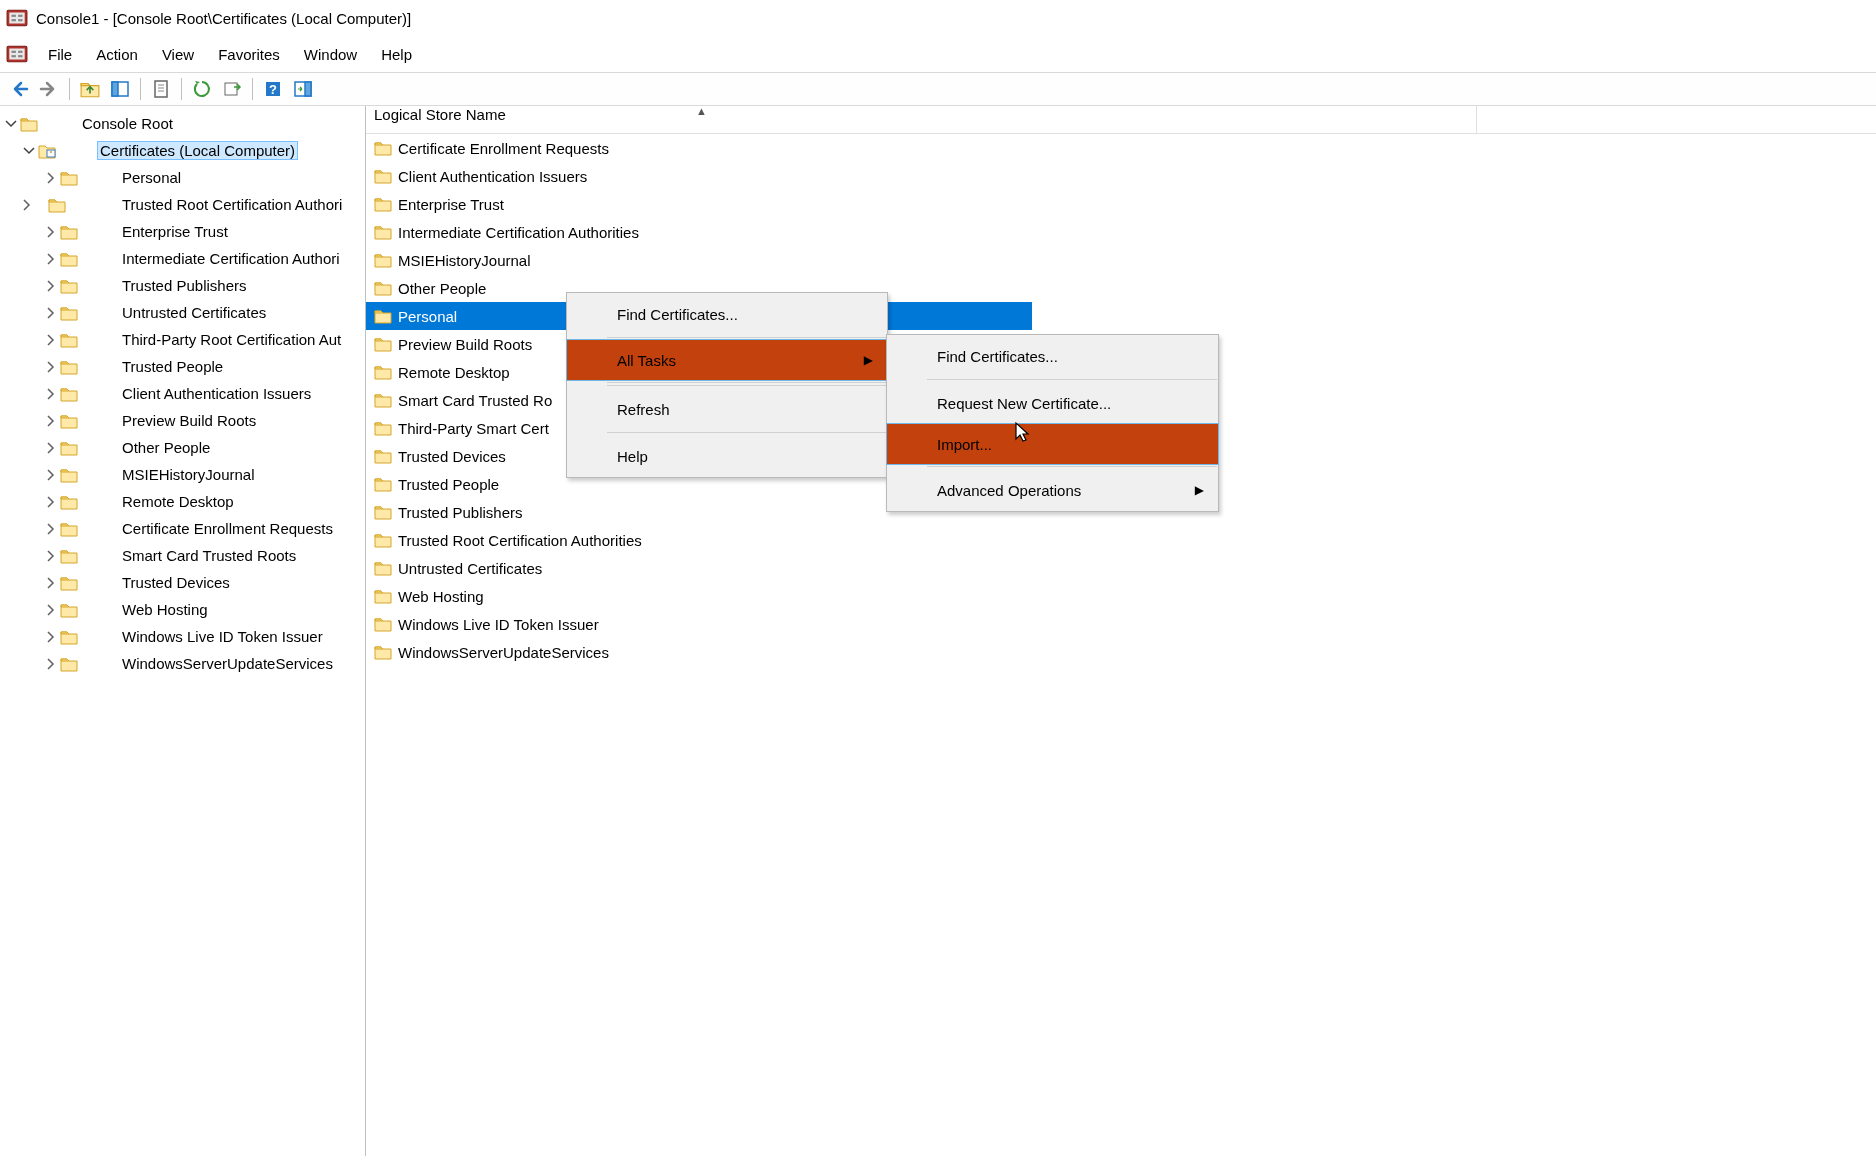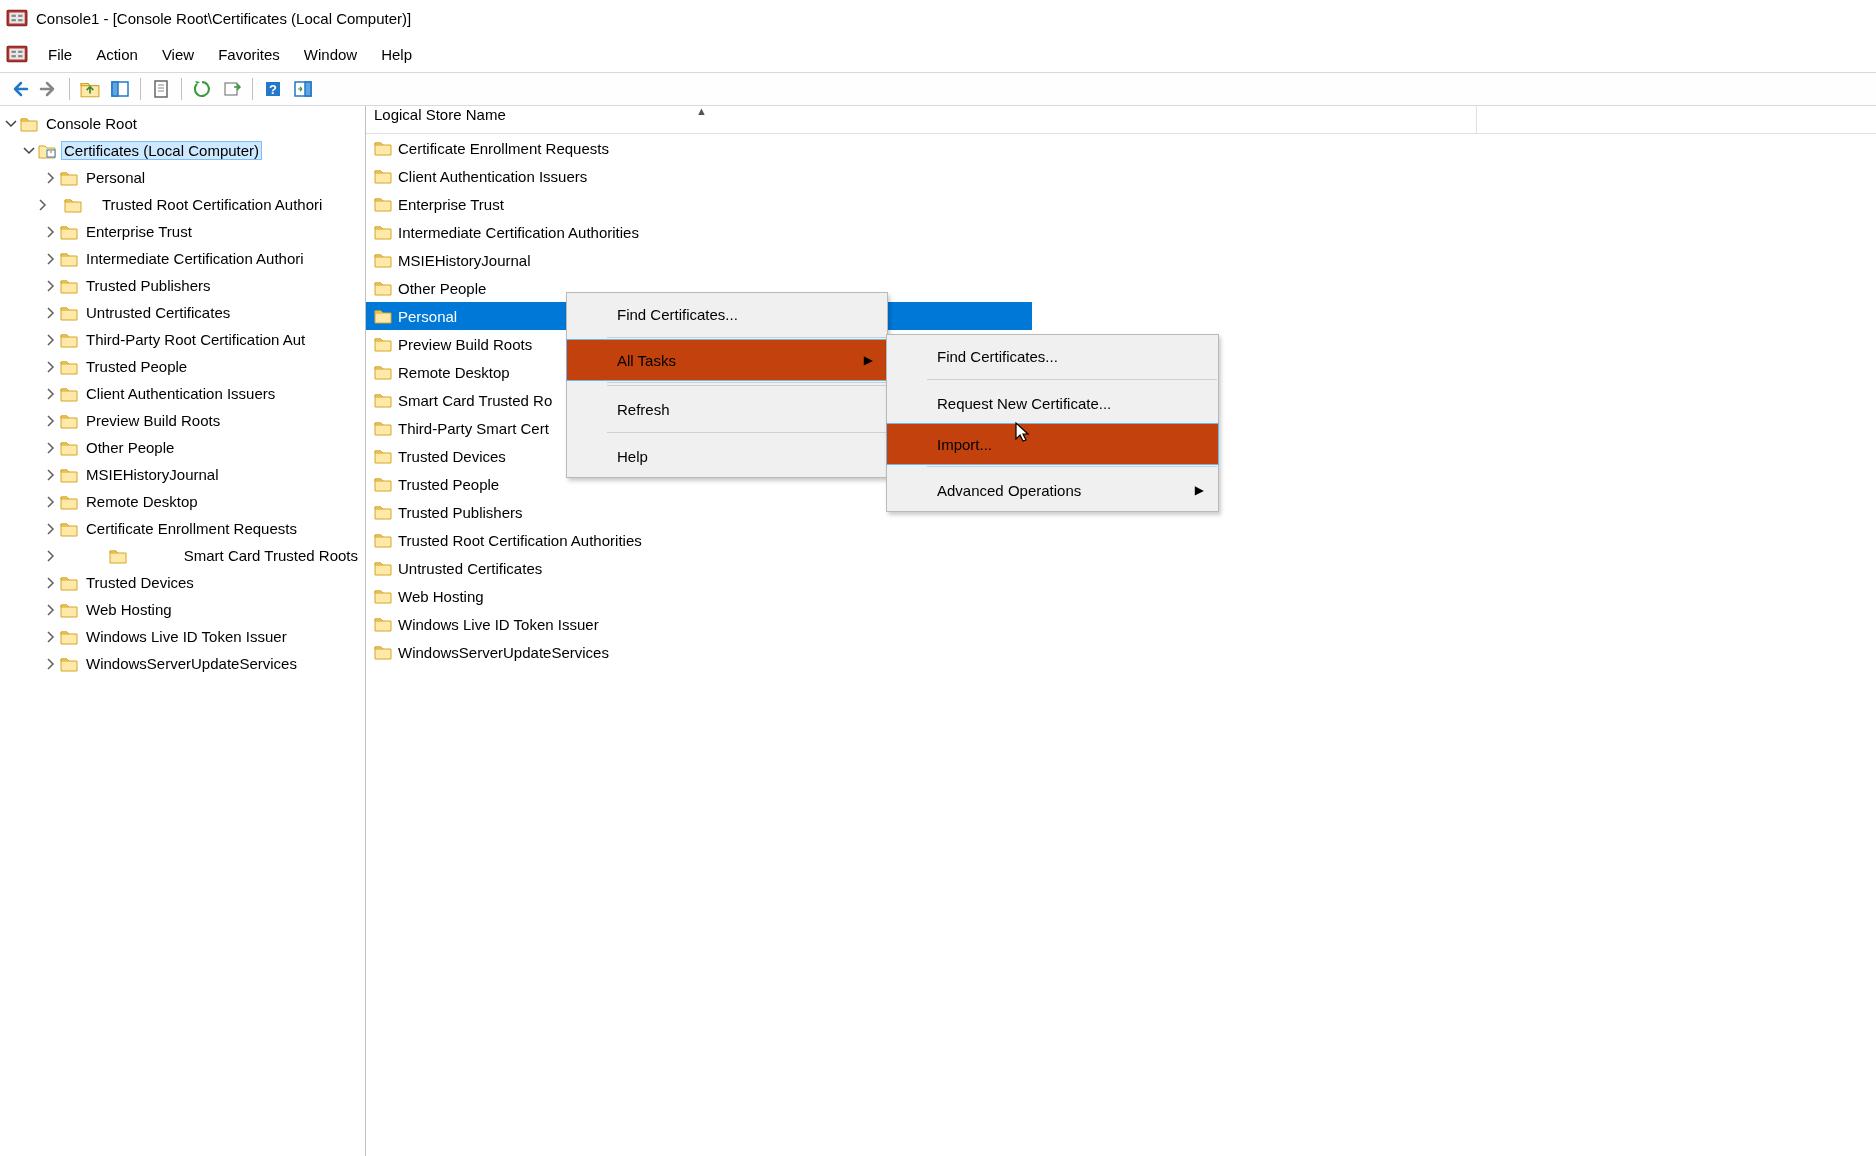--- a/index.html
+++ b/index.html
@@ -18,21 +18,21 @@
 .toolbar .sep { width: 1px; height: 22px; background: #c0c0c0; margin: 0 5px; }
 
 .content { display: flex; height: calc(1156px - 36px - 36px - 34px); }
 .tree-pane { width: 366px; border-right: 1px solid #c0c0c0; padding-top: 4px; overflow: hidden; }
 .list-pane { flex: 1; position: relative; }
 
 .tree-node { display: flex; align-items: center; height: 27px; white-space: nowrap; cursor: default; padding-right: 4px; }
 .tree-node .chevron { width: 14px; height: 14px; display: flex; align-items: center; justify-content: center; margin-right: 2px; flex-shrink: 0; }
 .tree-node .icon { width: 18px; height: 18px; margin-right: 5px; flex-shrink: 0; }
 .tree-node.selected .label-wrap { background: #cde8ff; border: 1px solid #7abfff; padding: 0 2px; }
-.tree-node .label-wrap { padding: 0 3px; }
+.tree-node .label-wrap { padding: 0 3px; margin-left: 36px; }
 
 .list-header { height: 28px; display: flex; align-items: flex-start; border-bottom: 1px solid #e0e0e0; position: relative; }
 .list-header .col { padding-left: 8px; font-size: 15px; }
 .list-header .sort-arrow { position: absolute; left: 330px; top: -1px; font-size: 11px; color: #555; }
 .list-item { display: flex; align-items: center; height: 28px; padding-left: 8px; white-space: nowrap; cursor: default; }
 .list-item.selected { background: #0078d7; color: #fff; width: 666px; }
 .list-item .icon { width: 18px; height: 18px; margin-right: 6px; flex-shrink: 0; }
 
 .context-menu { position: absolute; background: #f0f0f0; border: 1px solid #b9b9b9; box-shadow: 2px 3px 4px rgba(0,0,0,0.2); font-size: 15px; }
 .context-menu .cm-item { height: 42px; display: flex; align-items: center; padding: 0 34px 0 50px; cursor: default; position: relative; }
@@ -194,21 +194,21 @@
               <use href="#chevron-right"></use>
             </svg>
           </span>
           <span class="icon">
             <svg width="18" height="18" viewBox="0 0 18 18">
               <use href="#folder-icon"></use>
             </svg>
           </span>
           <span class="label-wrap"><span>Personal</span></span>
         </div>
-        <div class="tree-node" style="padding-left: 36px; gap: 12px;">
+        <div class="tree-node" style="padding-left: 20px; gap: 12px;">
           <span class="chevron">
             <svg width="14" height="14" viewBox="0 0 14 14">
               <use href="#chevron-right"></use>
             </svg>
           </span>
           <span class="icon">
             <svg width="18" height="18" viewBox="0 0 18 18">
               <use href="#folder-icon"></use>
             </svg>
           </span>
@@ -363,21 +363,21 @@
               <use href="#chevron-right"></use>
             </svg>
           </span>
           <span class="icon">
             <svg width="18" height="18" viewBox="0 0 18 18">
               <use href="#folder-icon"></use>
             </svg>
           </span>
           <span class="label-wrap"><span>Certificate Enrollment Requests</span></span>
         </div>
-        <div class="tree-node" style="padding-left: 44px; justify-content: space-between;">
+        <div class="tree-node" style="padding-left: 44px;">
           <span class="chevron">
             <svg width="14" height="14" viewBox="0 0 14 14">
               <use href="#chevron-right"></use>
             </svg>
           </span>
           <span class="icon">
             <svg width="18" height="18" viewBox="0 0 18 18">
               <use href="#folder-icon"></use>
             </svg>
           </span>

